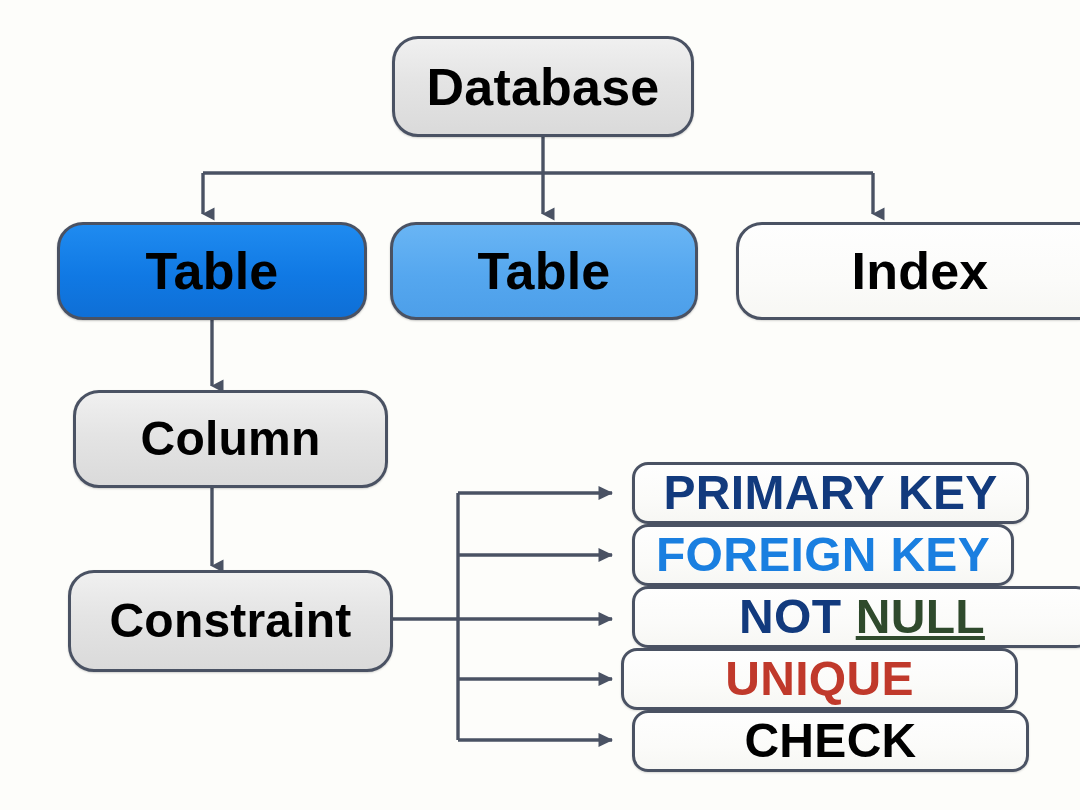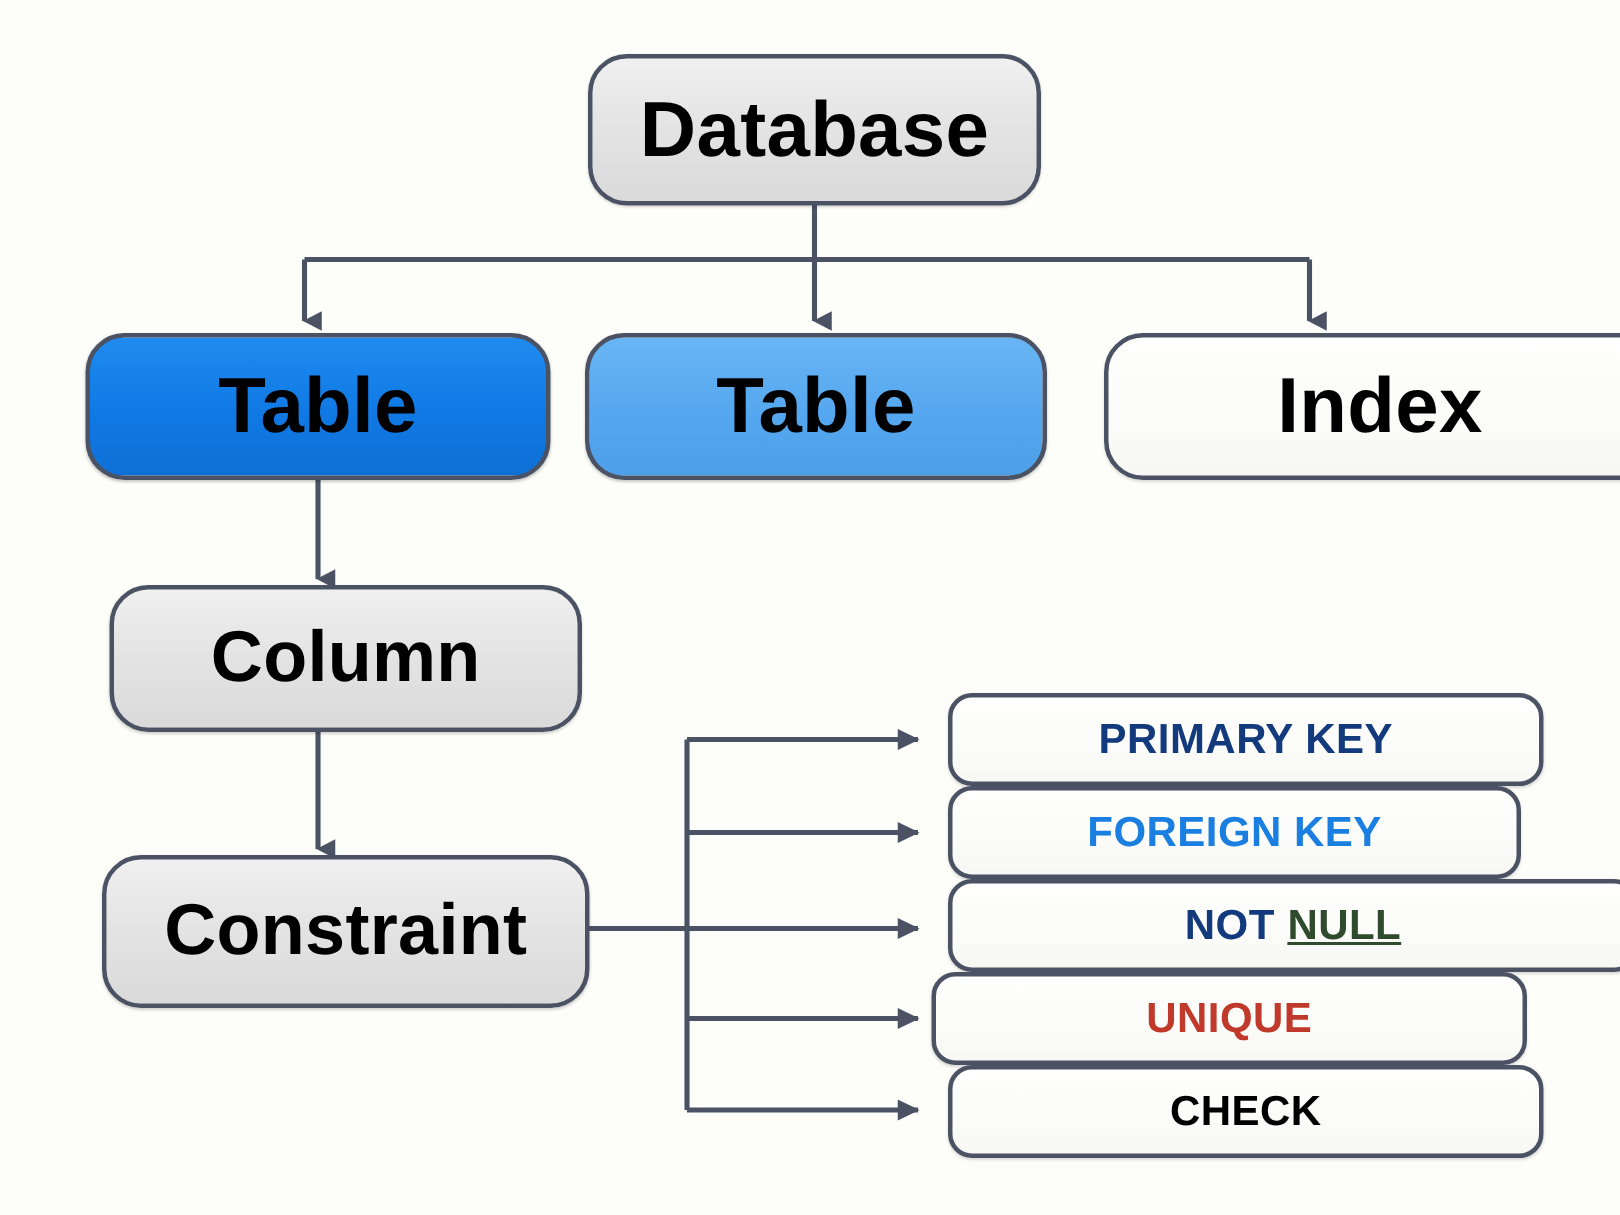--- a/index.html
+++ b/index.html
@@ -68,21 +68,21 @@
   .fill-white {
     background: linear-gradient(180deg, #fefefe 0%, #fbfbf9 60%, #f7f7f4 100%);
     color: #000000;
     box-shadow: 0 1px 2px rgba(0,0,0,0.15);
   }
 
   
   .level-root   { font-size: 52px; font-weight: bold; letter-spacing: 0.2px; }
   .level-second { font-size: 52px; font-weight: bold; letter-spacing: 0.2px; }
   .level-third  { font-size: 48px; font-weight: bold; letter-spacing: 0.2px; margin-left: 18px; }
-  .leaf         { font-size: 28px; font-weight: bold; border-radius: 16px; border-width: 3px; letter-spacing: 0.3px; }
+  .leaf         { font-size: 48px; font-weight: bold; border-radius: 16px; border-width: 3px; letter-spacing: 0.3px; }
 
   .leaf .seg { display: inline-block; }
   .seg + .seg { margin-left: 0.30em; text-decoration: underline; }
 </style>
 </head>
 <body>
 
 <div id="canvas">
 
   <svg id="edges" viewBox="0 0 1080 810" width="1080" height="810" xmlns="http://www.w3.org/2000/svg">

